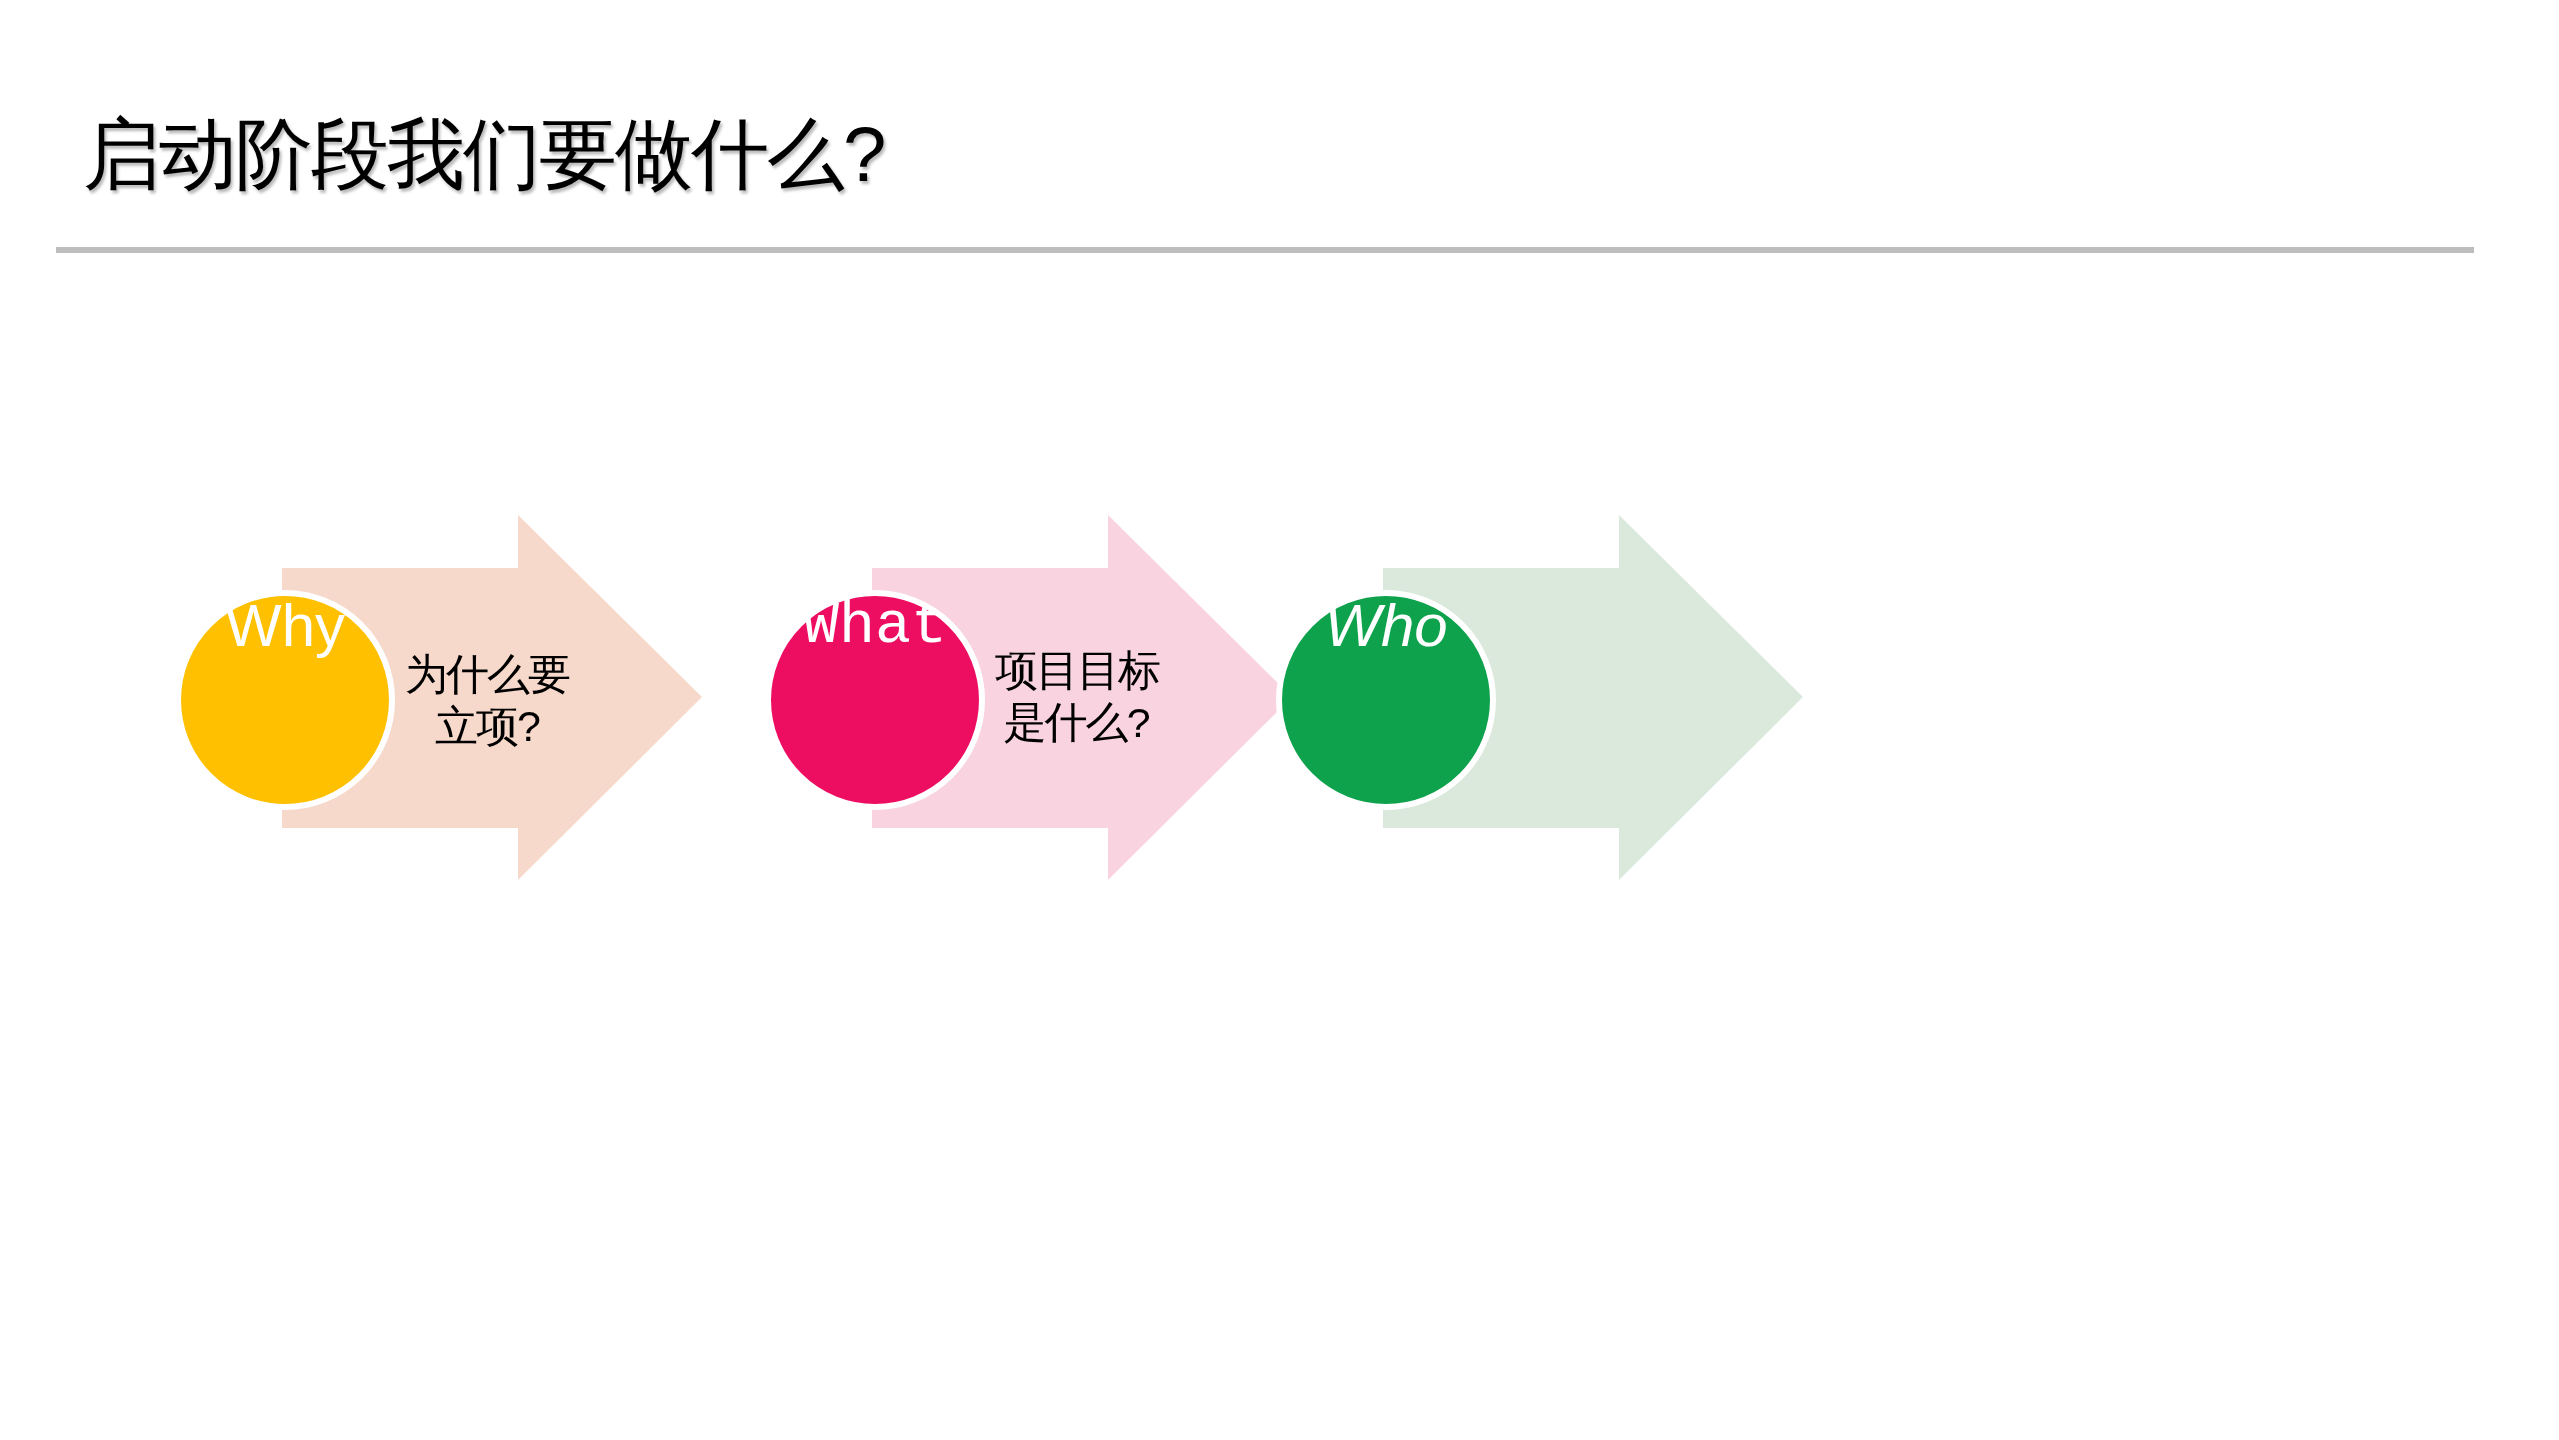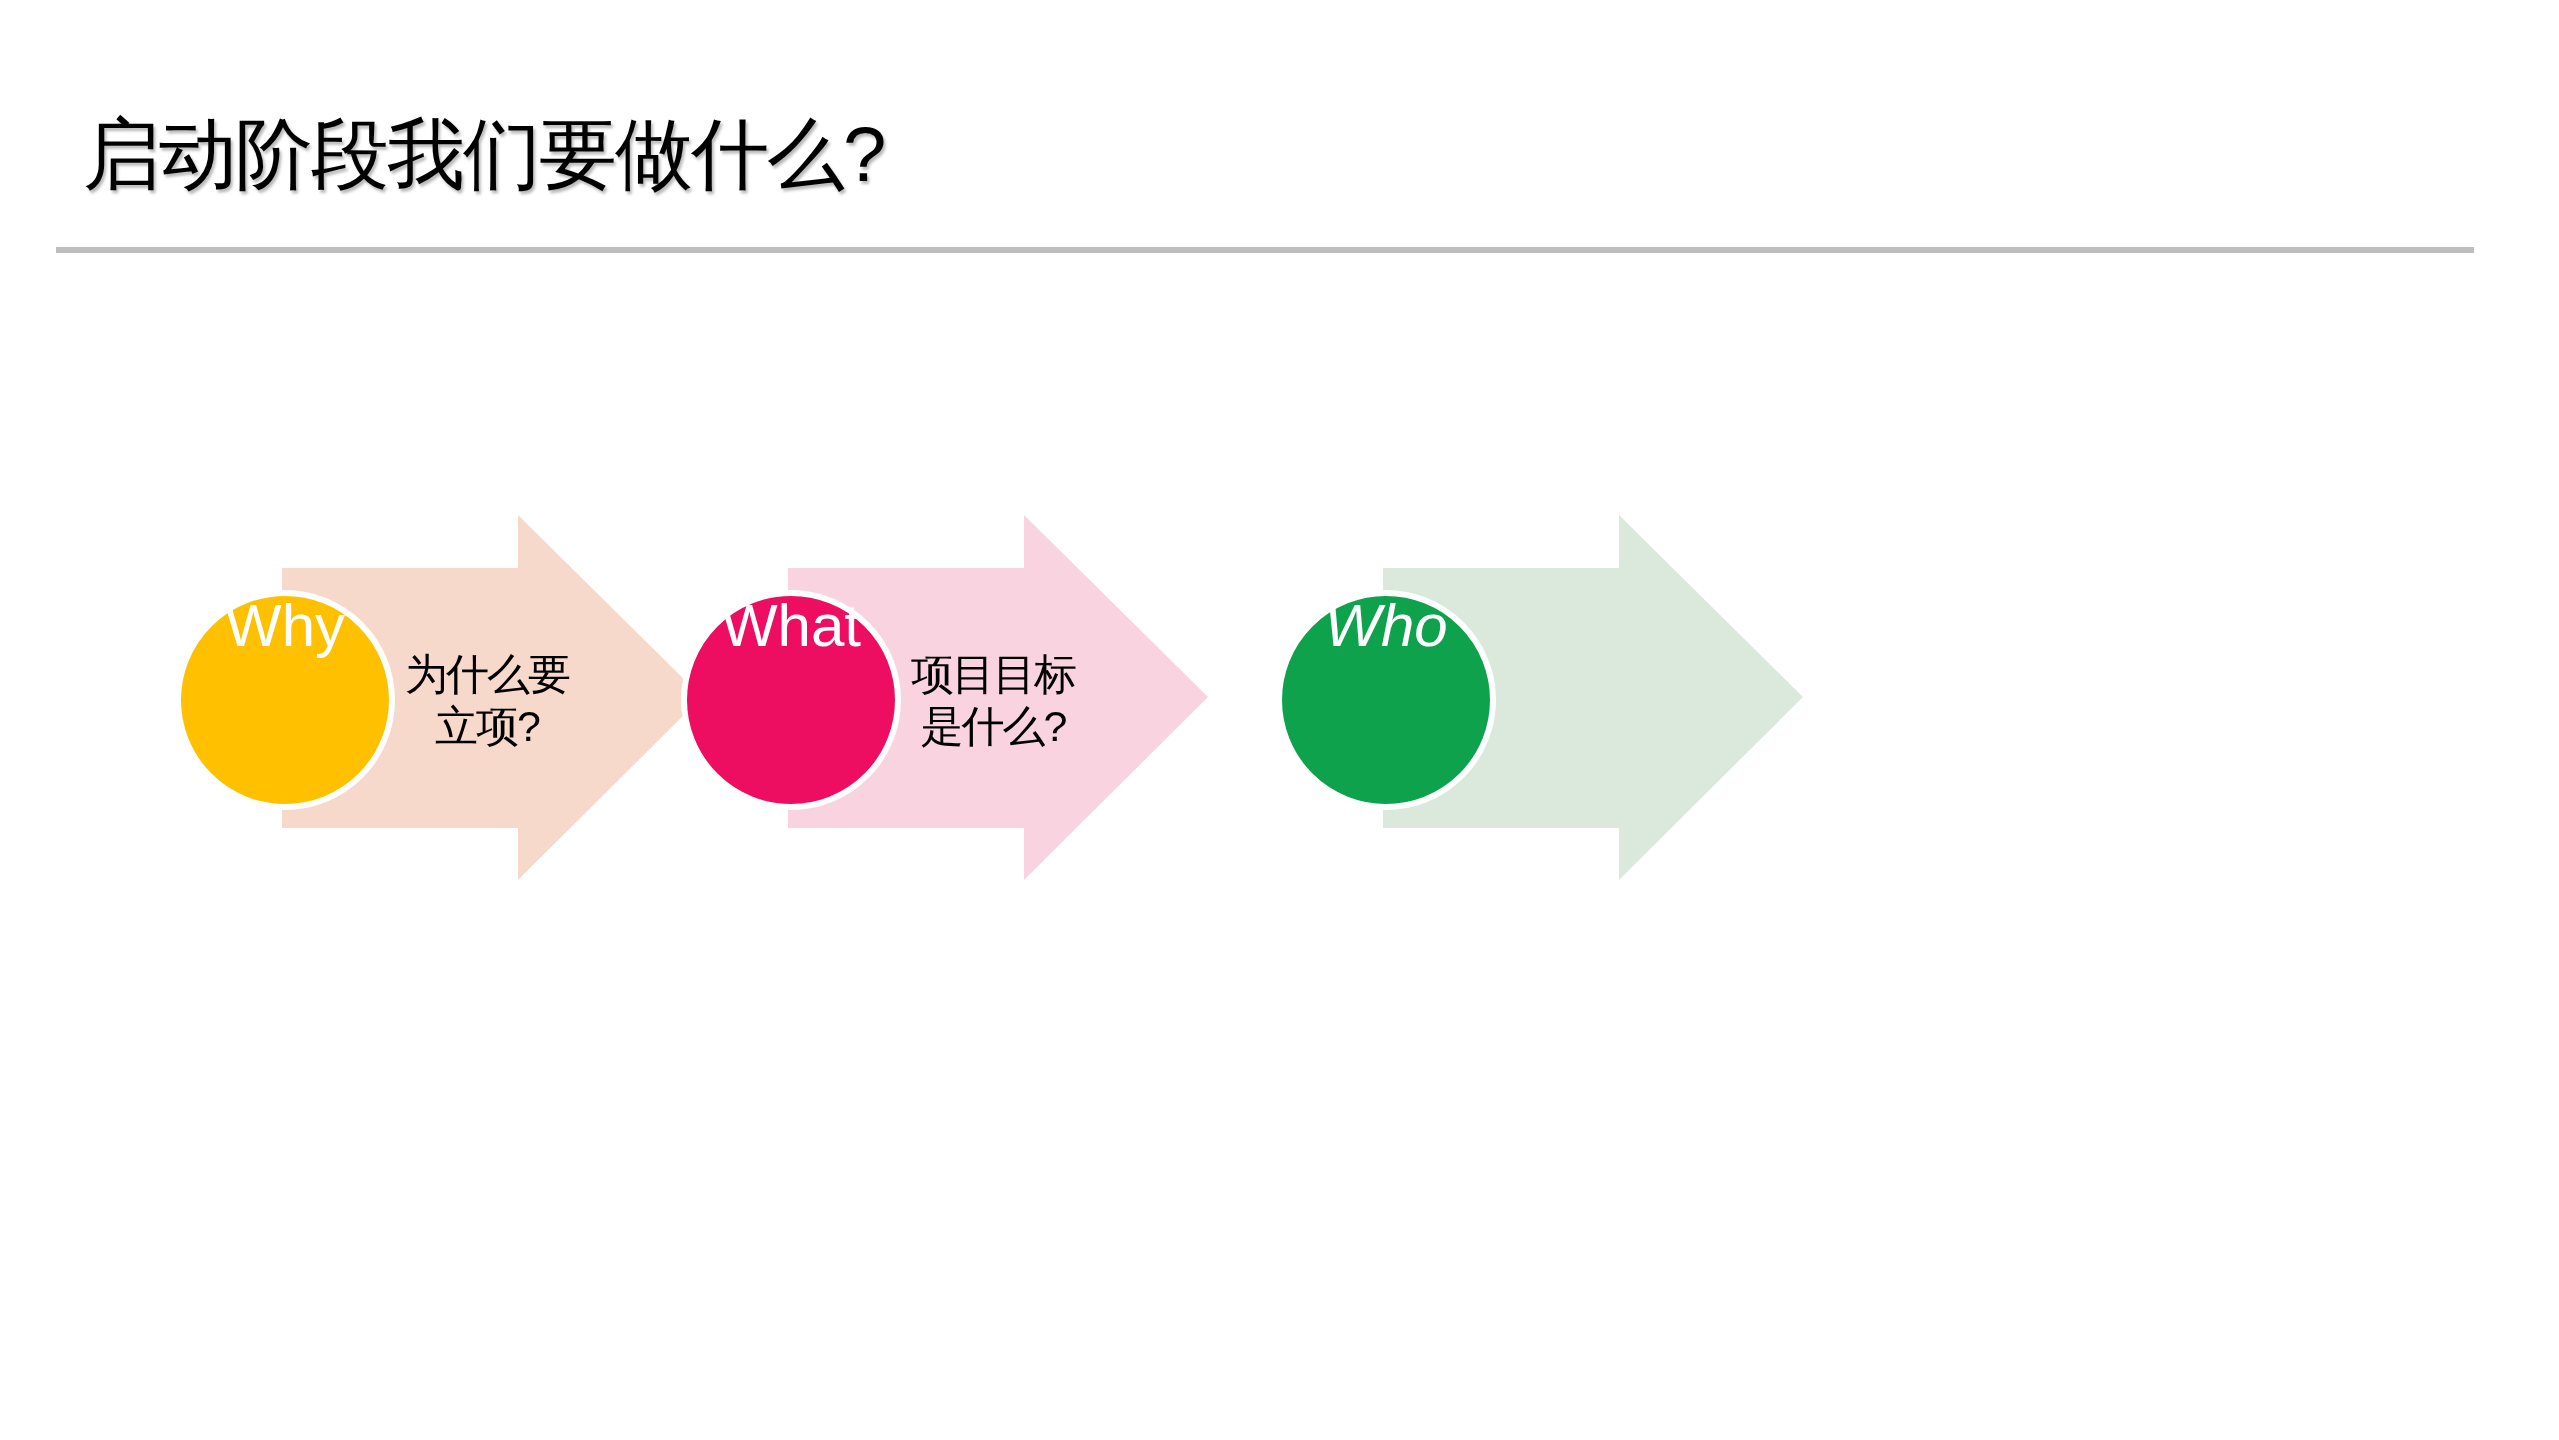--- a/index.html
+++ b/index.html
@@ -42,21 +42,21 @@
   }
 
   
   .step {
     position: absolute;
     top: 515px;
     width: 420px;
     height: 365px;
   }
   .step.s0 { left: 282px;  }
-  .step.s1 { left: 788px;  }
+  .step.s1 { left: 872px; font-family: Liberation Mono, monospace;  }
   .step.s2 { left: 1383px; font-style: italic; }
   .step.s3 { left: 1934px; }
 
   .arrow {
     position: absolute;
     left: 0; top: 0;
     width: 420px;
     height: 365px;
     background: var(--arrow, #eee);
     clip-path: polygon(0px 53px, 236px 53px, 236px 0px, 420px 182px,

